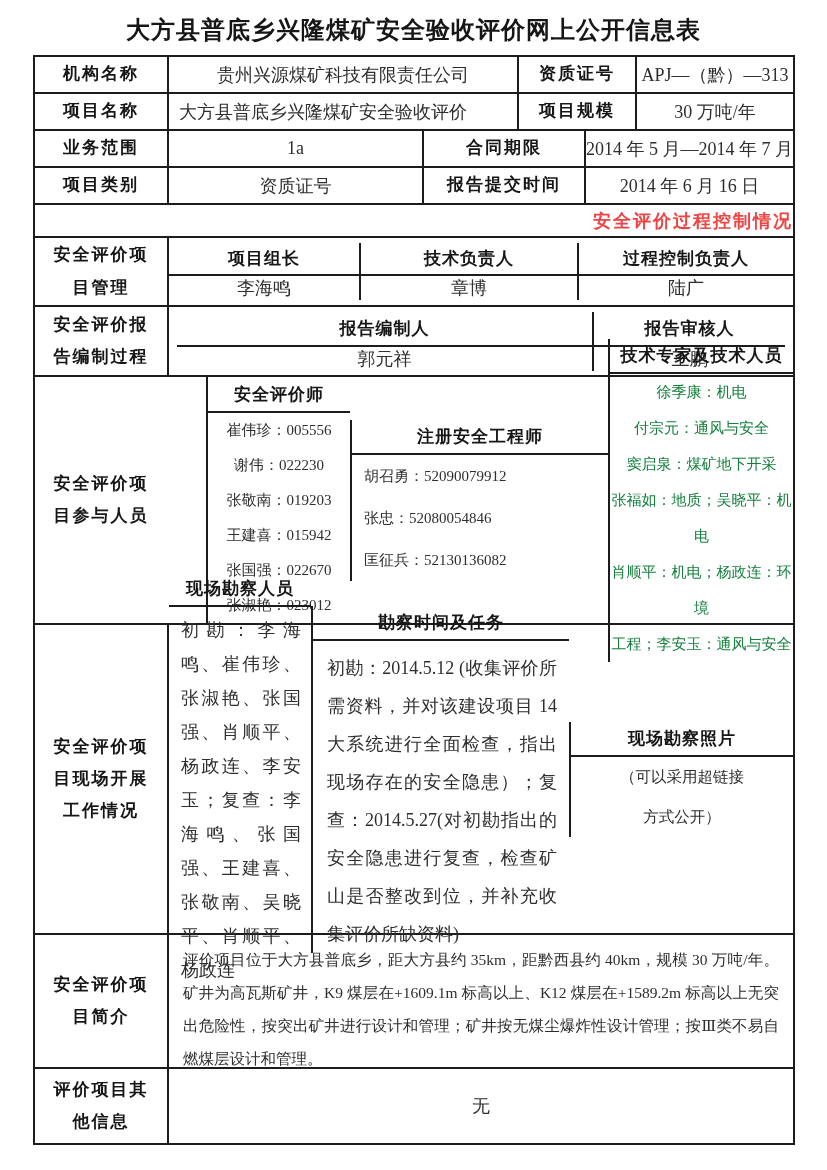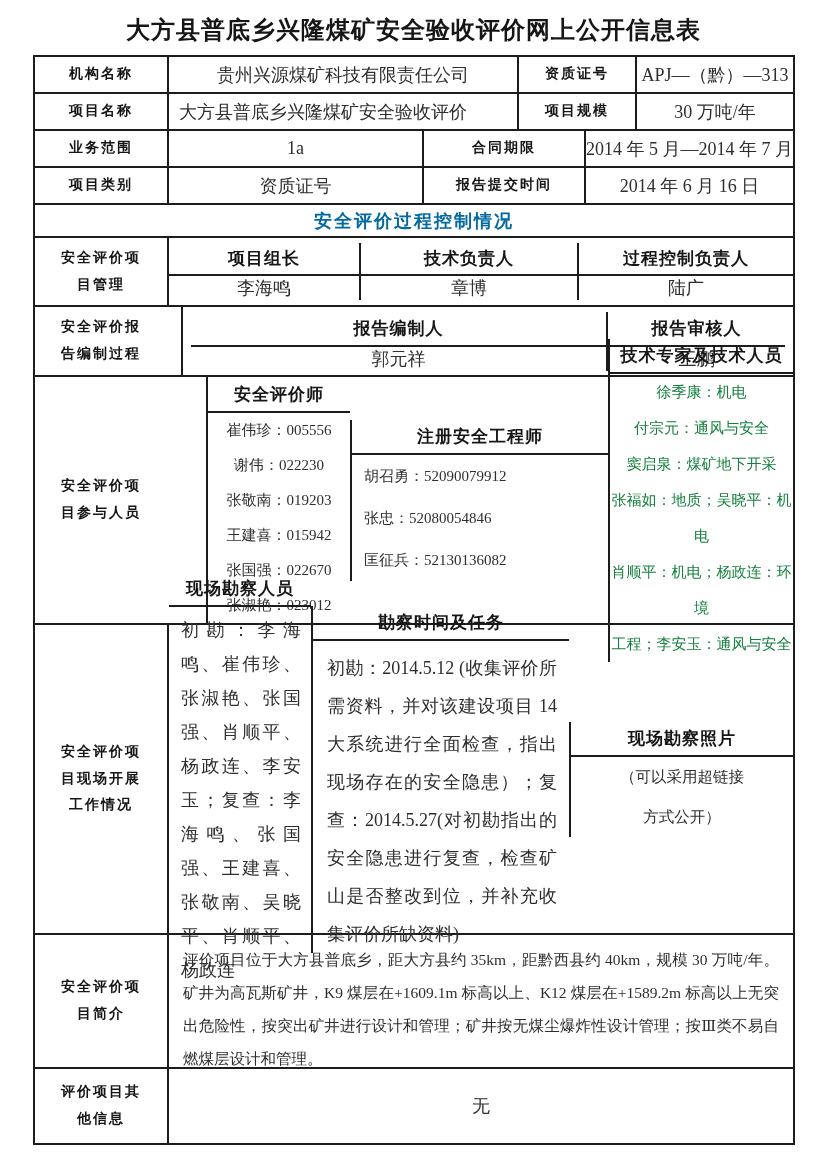--- a/index.html
+++ b/index.html
@@ -23,54 +23,54 @@
     position:absolute; top:55px; left:33px;
     width:762px;
     border:2px solid #1c1c1c;
     background:#fff;
   }
   .row { display:flex; border-bottom:2px solid #1c1c1c; }
   .row:last-child { border-bottom:none; }
   .cell { display:flex; align-items:center; justify-content:center; }
   .cell + .cell { border-left:2px solid #1c1c1c; }
   .lbl {
-    font-weight:bold; font-size:14px; color:#161616;
+    font-weight:bold; font-size:17px; color:#161616;
     letter-spacing:2px; text-align:center;
     white-space:pre-line; line-height:1.9;
   }
   .val { font-size:18px; color:#2e2e2e; }
   .pre { white-space:pre-line; }
   .left { justify-content:flex-start; text-align:left; padding-left:10px; }
   .c-label { width:132px; flex:none; }
   
   .r-basic { height:37px; }
   .b1-val { width:350px; flex:none; }
   .b1-lbl2 { width:118px; flex:none; }
   .b2-val { width:255px; flex:none; }
   .b2-lbl2 { width:162px; flex:none; }
   .flex1 { flex:1; }
   .r-section { height:33px; }
-  .section-title { width:100%; text-align:center; font-weight:bold; font-size:18px; letter-spacing:2px; color:#0369a1; }
+  .section-title { width:100%; text-align:right; font-weight:bold; font-size:18px; letter-spacing:2px; color:#ef4444; }
   
   .comp-right { flex:1; display:flex; }
   .comp-col { display:flex; flex-direction:column; }
   .comp-col + .comp-col { border-left:2px solid #1c1c1c; }
   .comp-head {
     display:flex; align-items:center; justify-content:center;
     border-bottom:2px solid #1c1c1c;
     font-weight:bold; font-size:17px; letter-spacing:1px; color:#161616;
     flex:none;
   }
   .comp-body { flex:1; display:flex; align-items:center; justify-content:center; }
   .r-mgmt .comp-head { height:33px; }
   .r-mgmt { height:69px; }
   .mg-c1 { width:190px; flex:none;justify-content:center; }
   .mg-c2 { width:218px; flex:none; }
   .mg-c3 { flex:1; }
-  .r-report { height:70px;gap:14px; }
+  .r-report { height:70px; }
   .r-report .comp-head { height:35px; }
   .rp-c1 { width:415px; flex:none; }
   .rp-c2 { flex:1; }
   .r-part { height:248px; }
   .r-part .comp-head { height:35px; }
   .r-site { height:310px; }
   .r-site .comp-head { height:35px; }
   .w-c1 { width:142px; flex:none; }
   .w-c2 { width:258px; flex:none; }
   .w-c3 { flex:1; }

